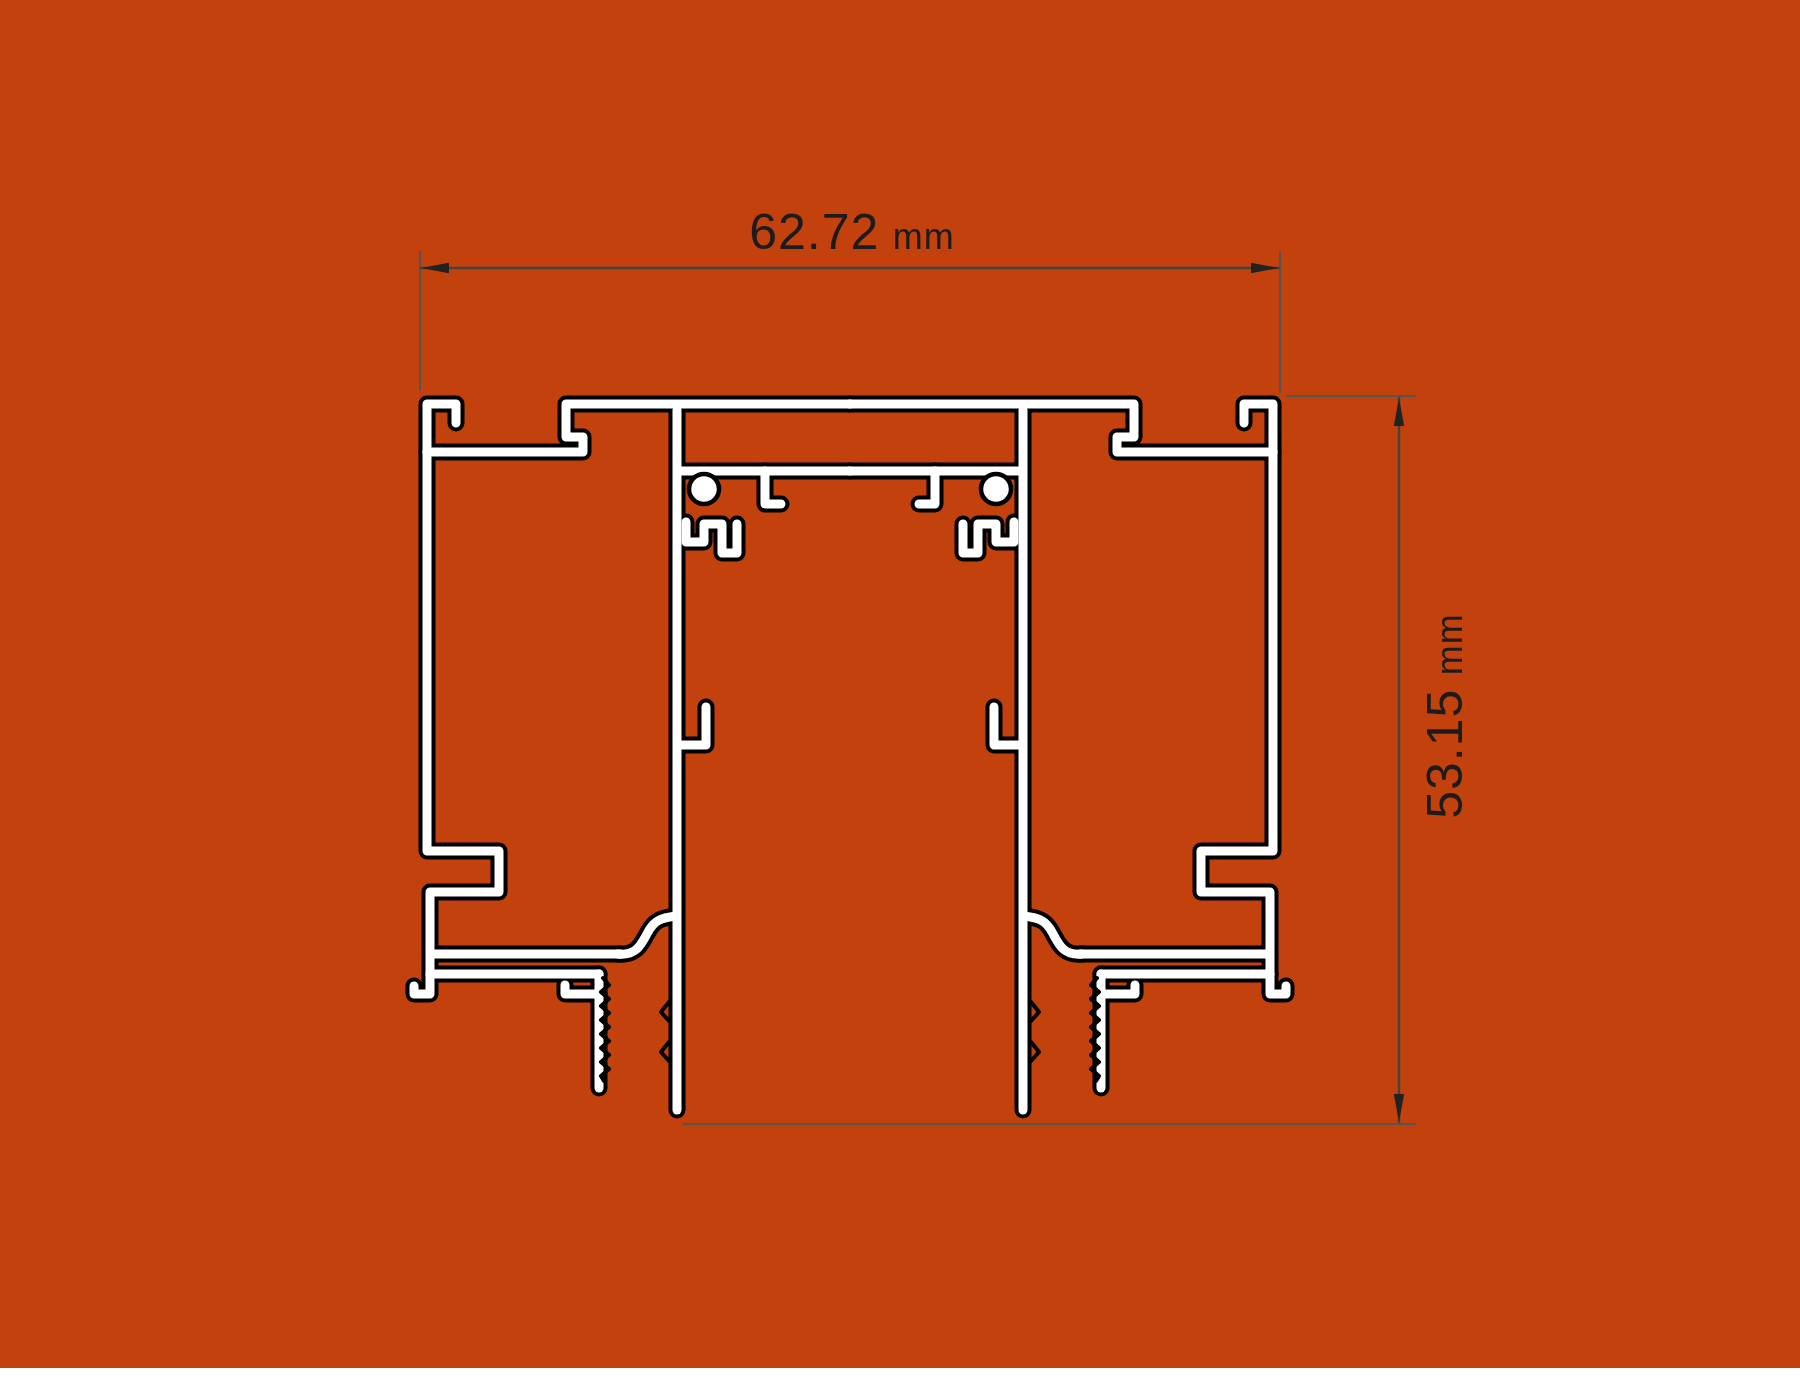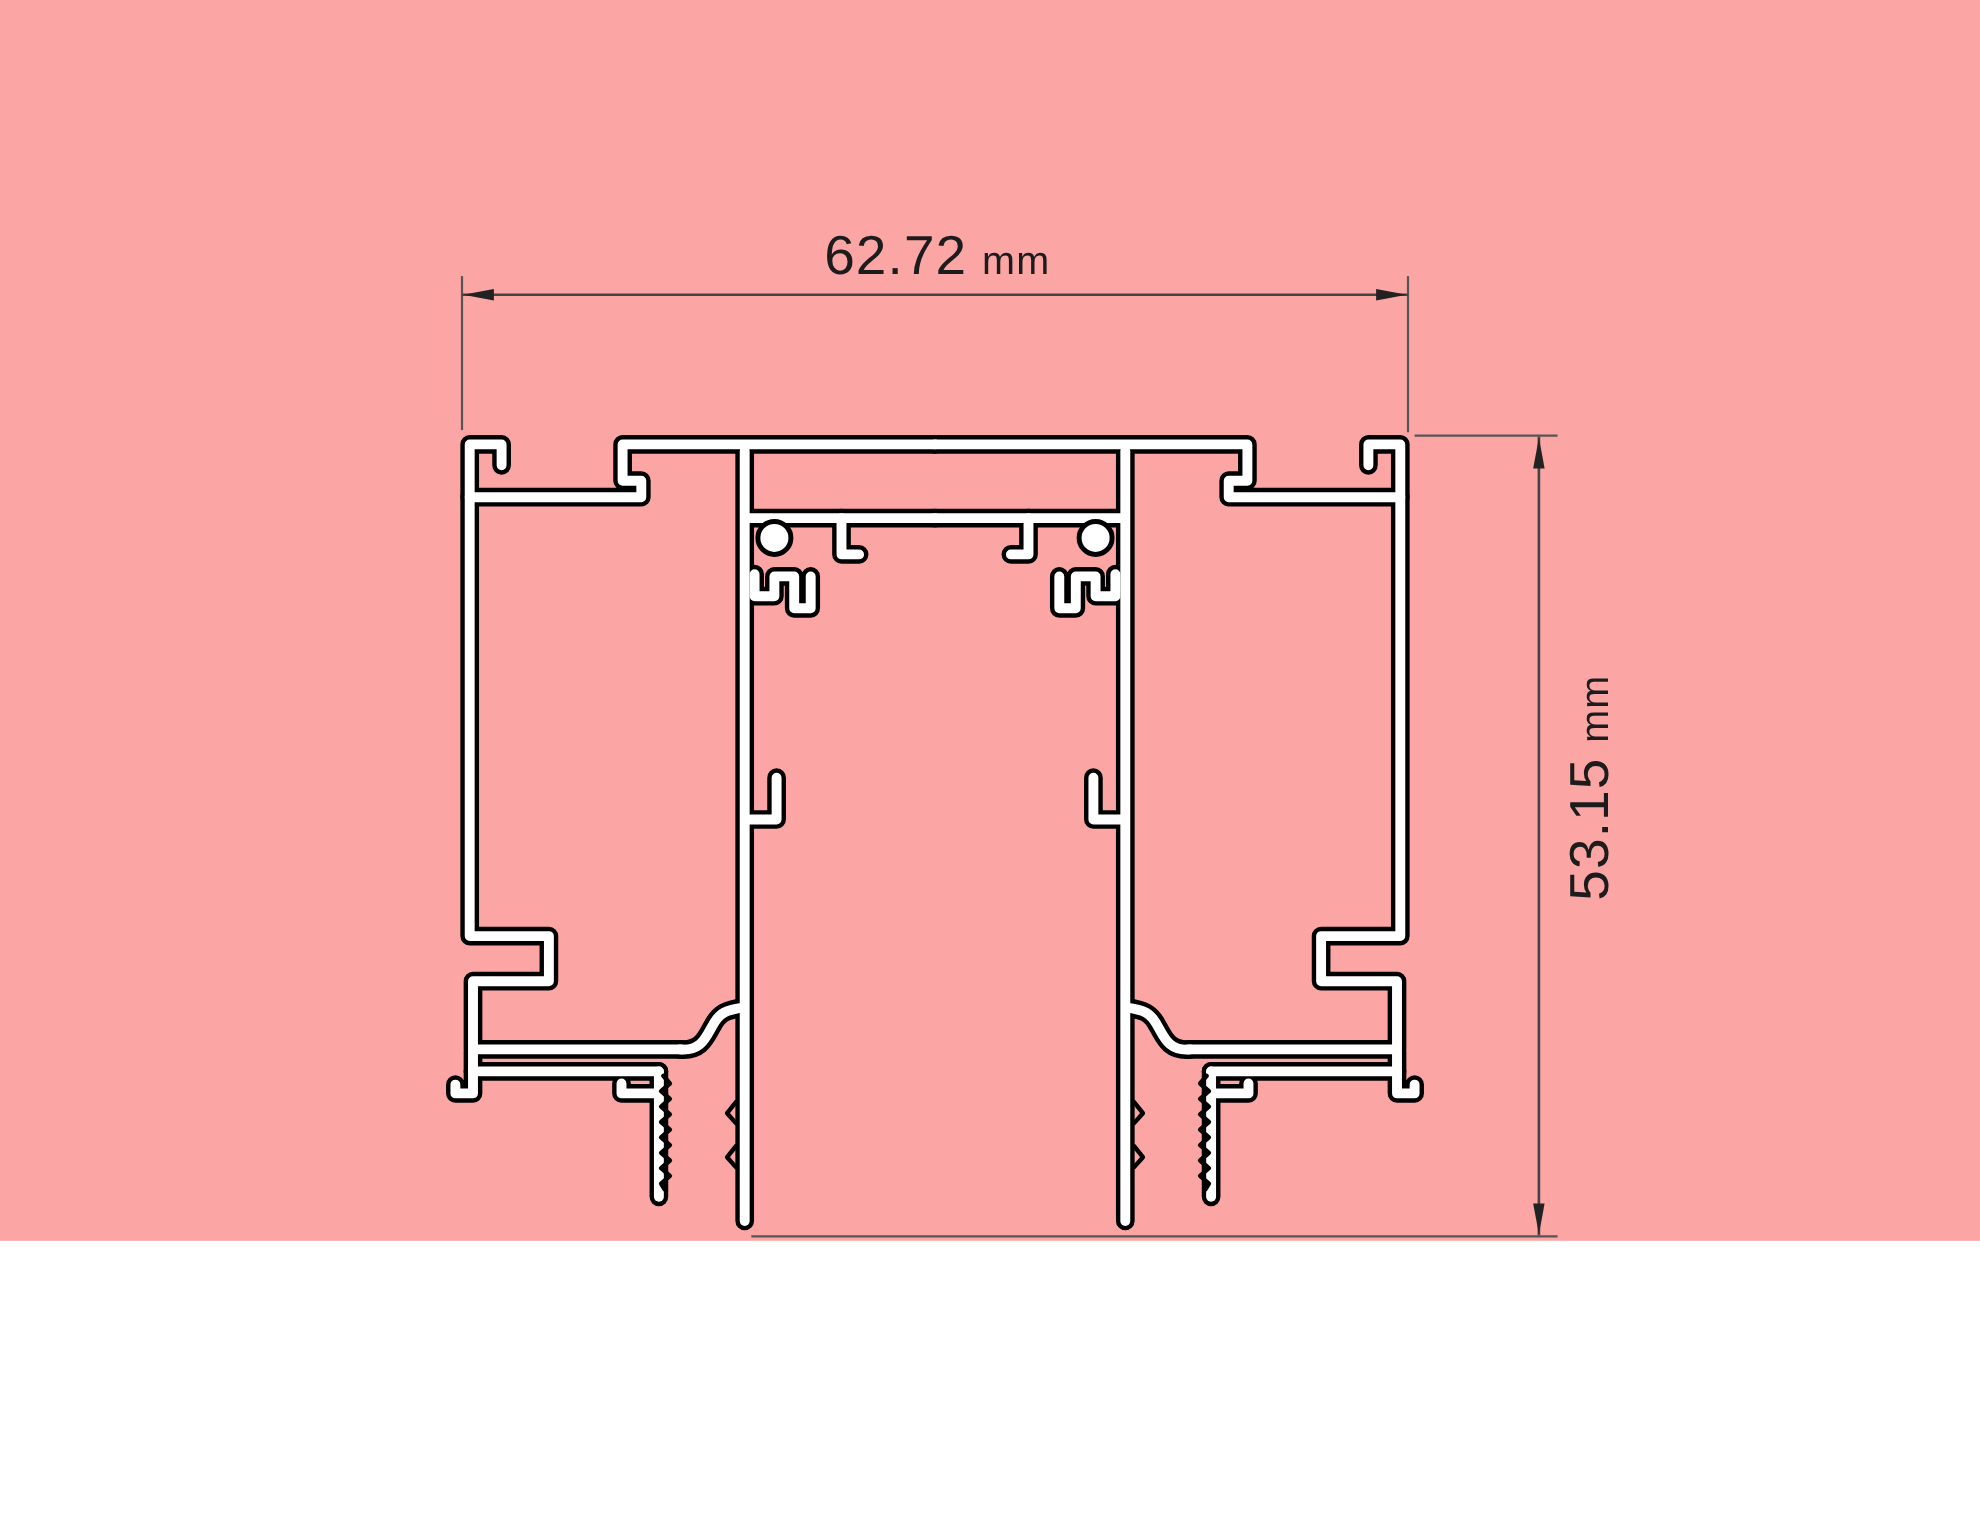--- a/index.html
+++ b/index.html
@@ -6,22 +6,22 @@
     margin: 0;
     padding: 0;
     background: #ffffff;
     width: 1800px;
     height: 1400px;
     overflow: hidden;
     font-family: "Liberation Sans", sans-serif;
   }
   .canvas-wrap {
     width: 1800px;
-    height: 1128px;
-    background: #fca5a5;
+    height: 1368px;
+    background: #c2410c;
   }
   svg { display: block; }
 
   
   .black-pass {
     stroke: #000000;
     stroke-width: 17;
     fill: none;
     stroke-linecap: round;
     stroke-linejoin: round;

